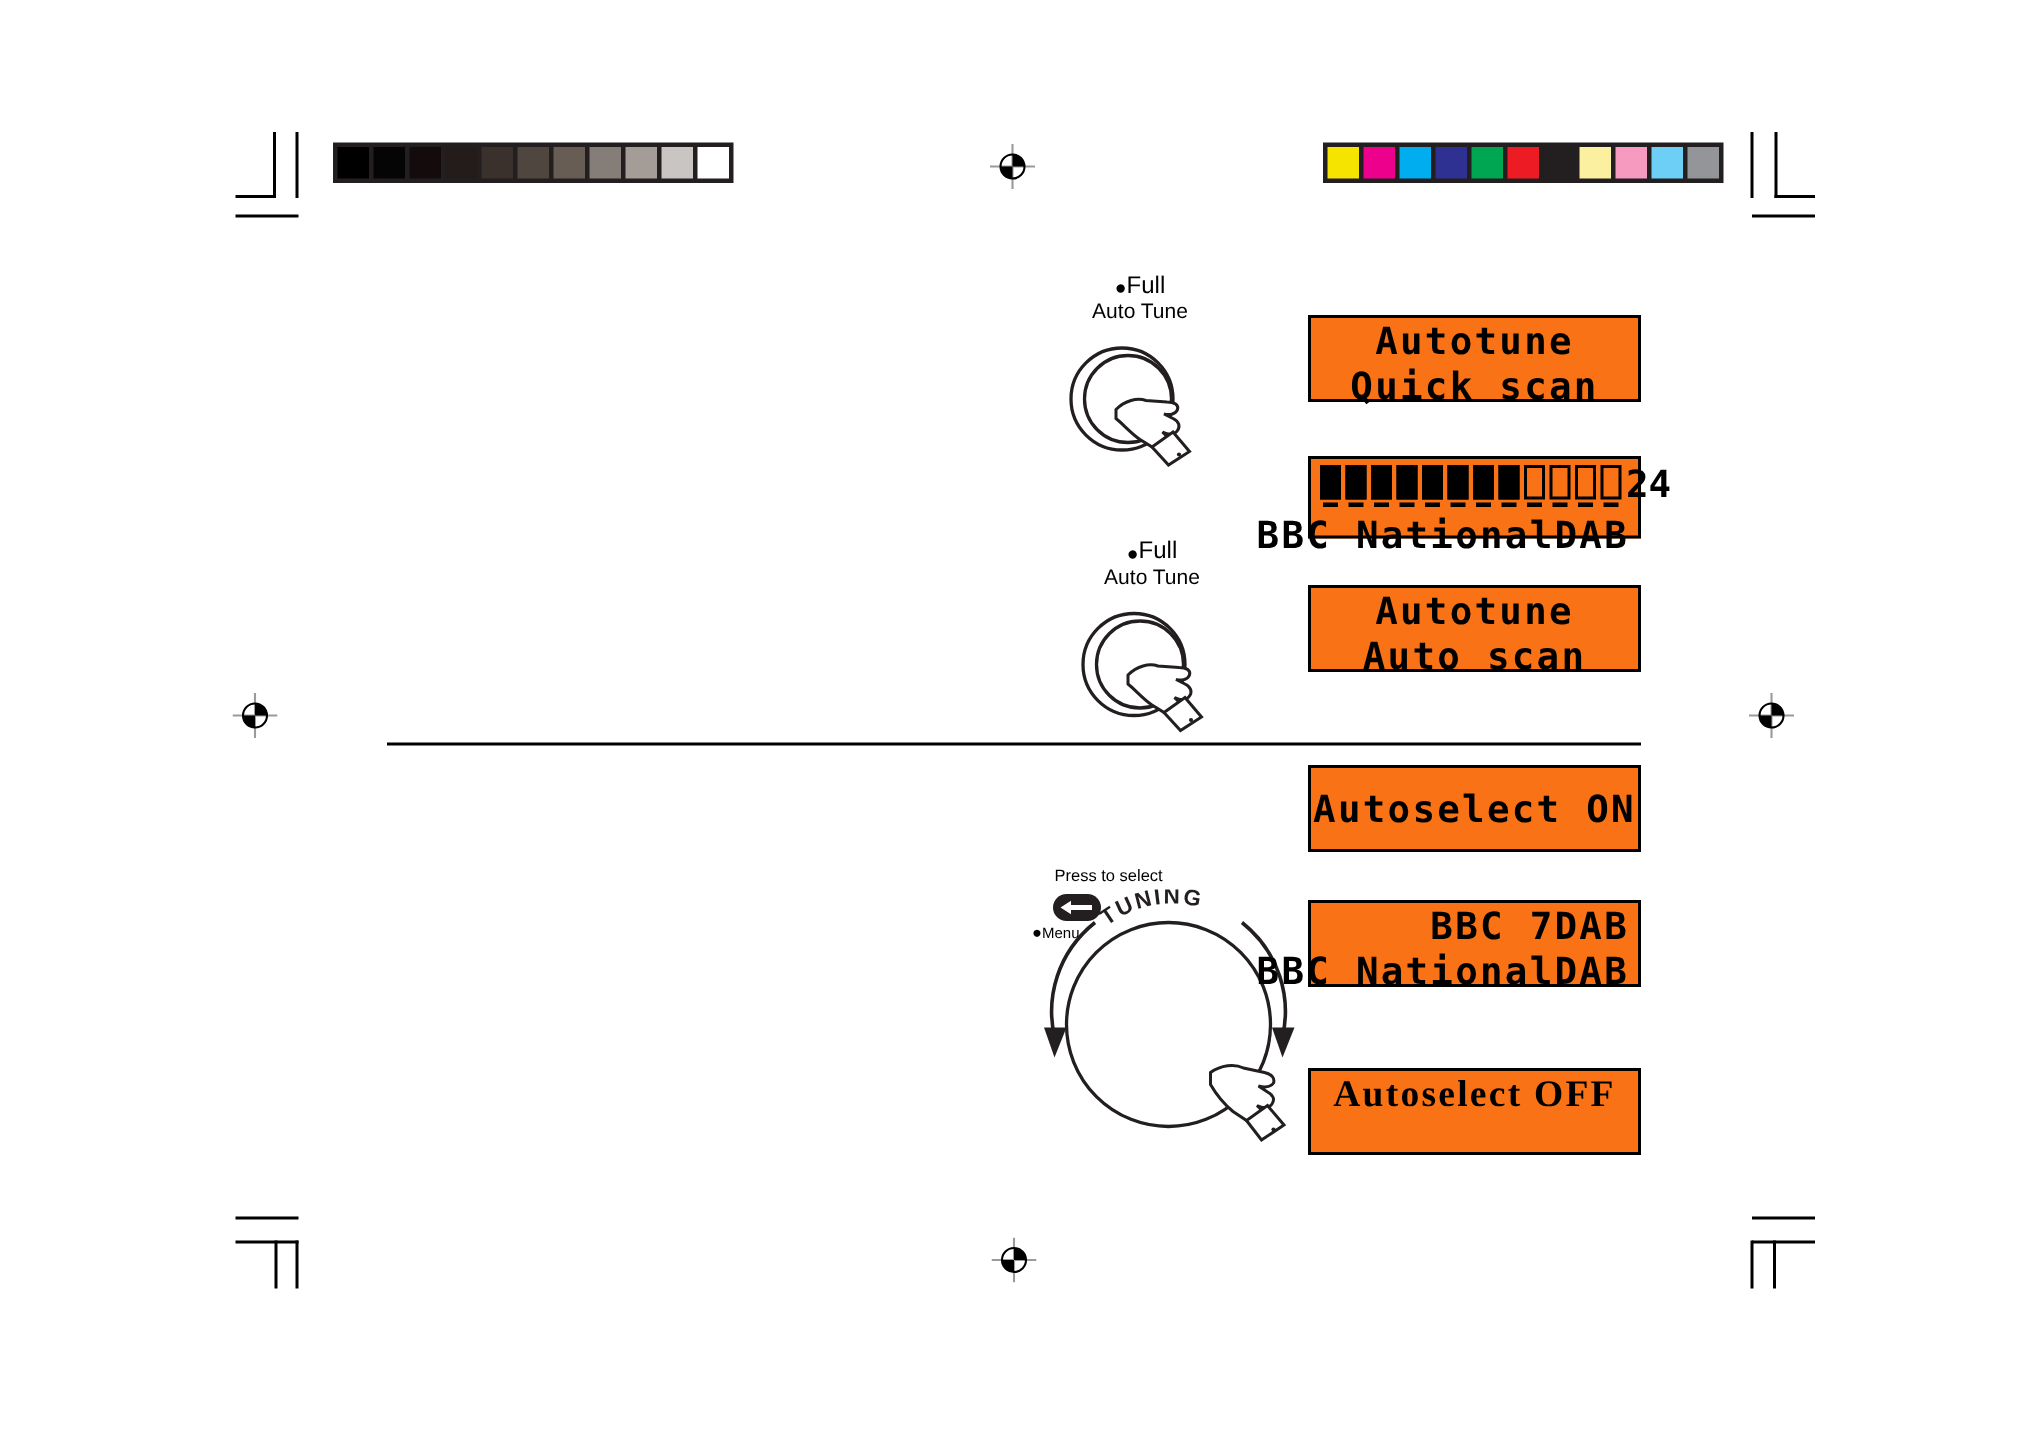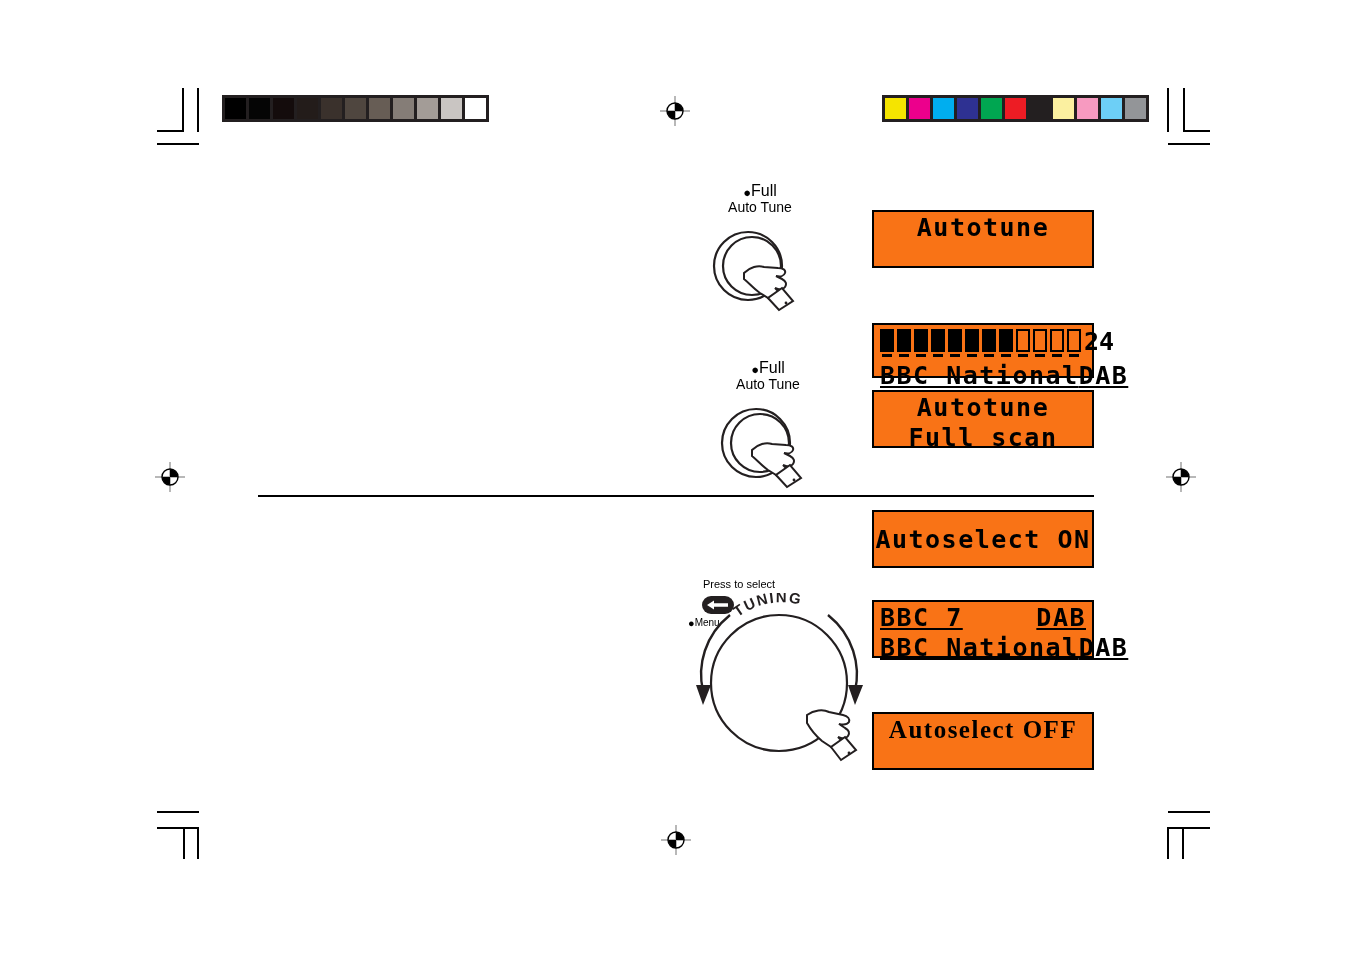--- a/index.html
+++ b/index.html
@@ -24,21 +24,21 @@
   .lcd-line{
     font-family:"DejaVu Sans Mono", monospace;
     font-weight:bold;
     font-size:25px;
     letter-spacing:1.5px;
     line-height:30px;
     white-space:pre;
     color:#000;
   }
   .lcd-center{text-align:center;}
-  .lcd-split{display:flex;justify-content:space-between;text-decoration:underline;}
+  .lcd-split{display:flex;justify-content:flex-end;}
 
   
   .segbar{display:flex;align-items:flex-start;}
   .seg{width:14px;height:23px;border:2px solid #000;box-sizing:border-box;margin-right:3px;position:relative;}
   .seg.on{background:#000;}
   .seg::after{content:"";position:absolute;left:0;right:0;bottom:-7px;height:3px;background:#000;}
   .segnum{
     font-family:"DejaVu Sans Mono", monospace;font-weight:bold;font-size:25px;
     line-height:25px;margin-left:auto;
   }
@@ -151,23 +151,24 @@
                L79 71 C82 74 81 78 78 79 C75 81 71 80 68 77
                L60 72 C54 68 49 62 44 58 Z" fill="#fff" stroke="#231f20" stroke-width="2"></path>
       <path d="M68 77 L79 89 L93 80 L82 67 Z" fill="#fff" stroke="#231f20" stroke-width="2"></path>
       <circle cx="86" cy="82" r="1.4" fill="#231f20"></circle>
     </g>
   </svg>
 </div>
 
 <div class="lcd" style="left:872px;top:210px;width:222px;height:58px;">
   <div class="lcd-line lcd-center" style="margin-top:1px;">Autotune</div>
-</div>
-
-<div class="lcd" style="left:872px;top:323px;width:222px;height:55px;padding:4px 6px 0 6px;">
+  <div class="lcd-line lcd-center">Quick scan</div>
+</div>
+
+<div class="lcd" style="left:872px;top:304px;width:222px;height:55px;padding:4px 6px 0 6px;">
   <div style="display:flex;align-items:flex-start;">
     <div class="segbar" id="segbar">
         <div class="seg on"></div>
         <div class="seg on"></div>
         <div class="seg on"></div>
         <div class="seg on"></div>
         <div class="seg on"></div>
         <div class="seg on"></div>
         <div class="seg on"></div>
         <div class="seg on"></div>
@@ -198,21 +199,21 @@
                L79 71 C82 74 81 78 78 79 C75 81 71 80 68 77
                L60 72 C54 68 49 62 44 58 Z" fill="#fff" stroke="#231f20" stroke-width="2"></path>
       <path d="M68 77 L79 89 L93 80 L82 67 Z" fill="#fff" stroke="#231f20" stroke-width="2"></path>
       <circle cx="86" cy="82" r="1.4" fill="#231f20"></circle>
     </g>
   </svg>
 </div>
 
 <div class="lcd" style="left:872px;top:390px;width:222px;height:58px;">
   <div class="lcd-line lcd-center" style="margin-top:1px;">Autotune</div>
-  <div class="lcd-line lcd-center">Full scan</div>
+  <div class="lcd-line lcd-center">Auto scan</div>
 </div>
 
 <div class="divider" style="left:258px;top:495px;width:836px;"></div>
 
 <div class="lcd" style="left:872px;top:510px;width:222px;height:58px;">
   <div class="lcd-line lcd-center" style="margin-top:13px;">Autoselect ON</div>
 </div>
 
 <div class="art" style="left:683px;top:578px;width:190px;height:195px;">
   <div class="press-sel" style="left:20px;top:0px;">Press to select</div>

